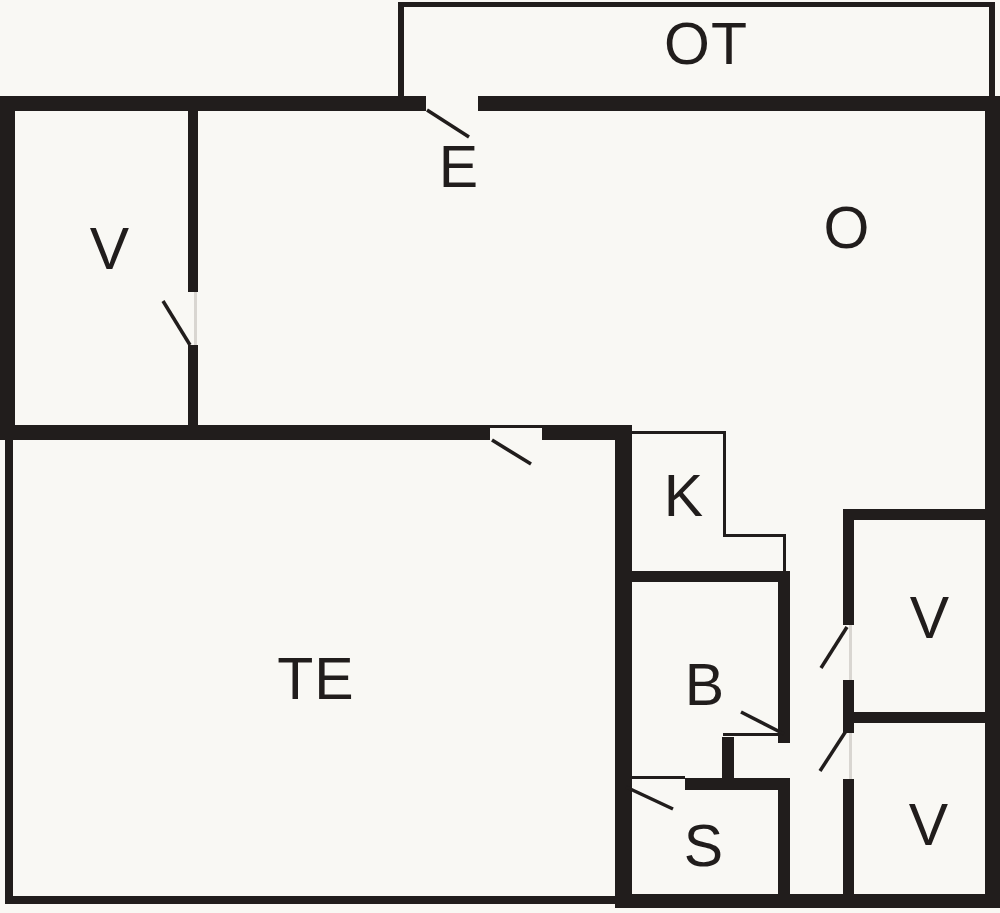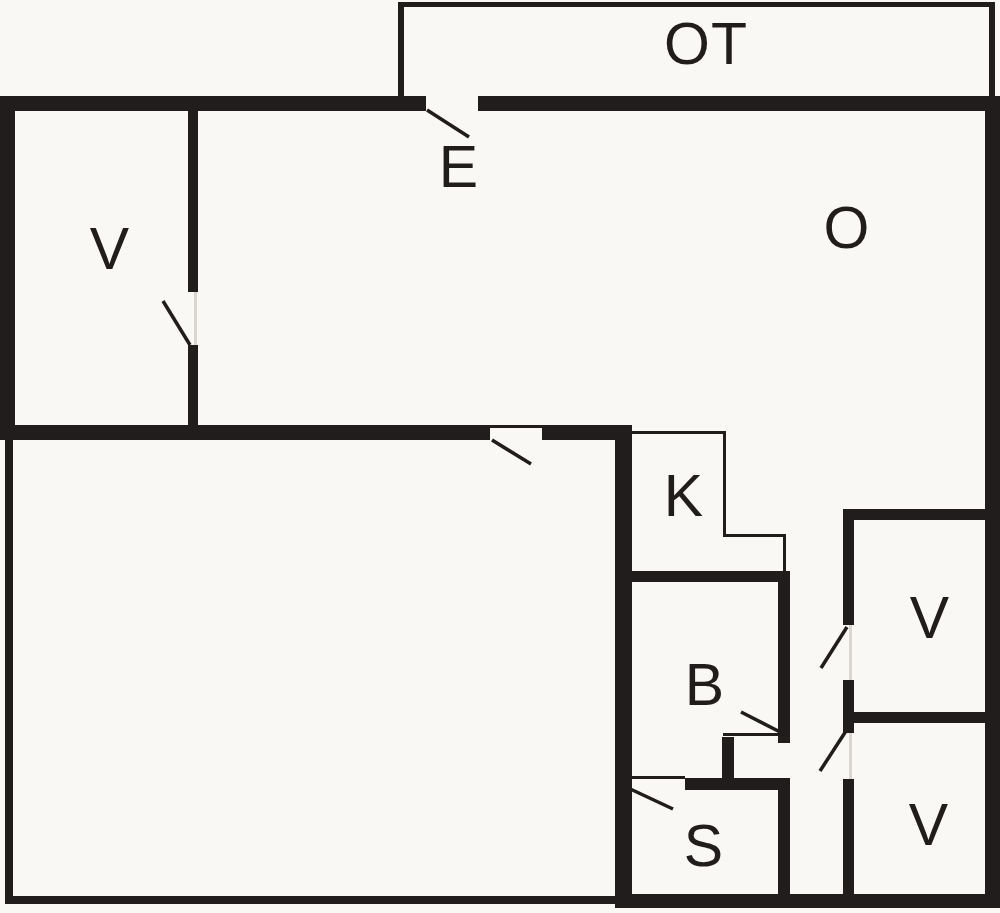--- a/index.html
+++ b/index.html
@@ -78,17 +78,18 @@
       <line x1="626" y1="787" x2="673" y2="809" stroke="#211d1c" stroke-width="3.5"></line>
       <line x1="821" y1="668" x2="847" y2="627" stroke="#211d1c" stroke-width="3.5"></line>
       <line x1="820" y1="771" x2="846" y2="731" stroke="#211d1c" stroke-width="3.5"></line>
     </svg>
 
   <div class="room-label" style="left: 706px; top: 44px;">OT</div>
   <div class="room-label" style="left: 459px; top: 167px;">E</div>
   <div class="room-label" style="left: 110px; top: 249px;">V</div>
   <div class="room-label" style="left: 847px; top: 228px;">O</div>
   <div class="room-label" style="left: 684px; top: 496px;">K</div>
+  <div class="room-label" style="left: 316px; top: 679px;">TE</div>
   <div class="room-label" style="left: 705px; top: 685px;">B</div>
   <div class="room-label" style="left: 704px; top: 846px;">S</div>
   <div class="room-label" style="left: 930px; top: 618px;">V</div>
   <div class="room-label" style="left: 929px; top: 825px;">V</div>
 </div>
 
 </body></html>

